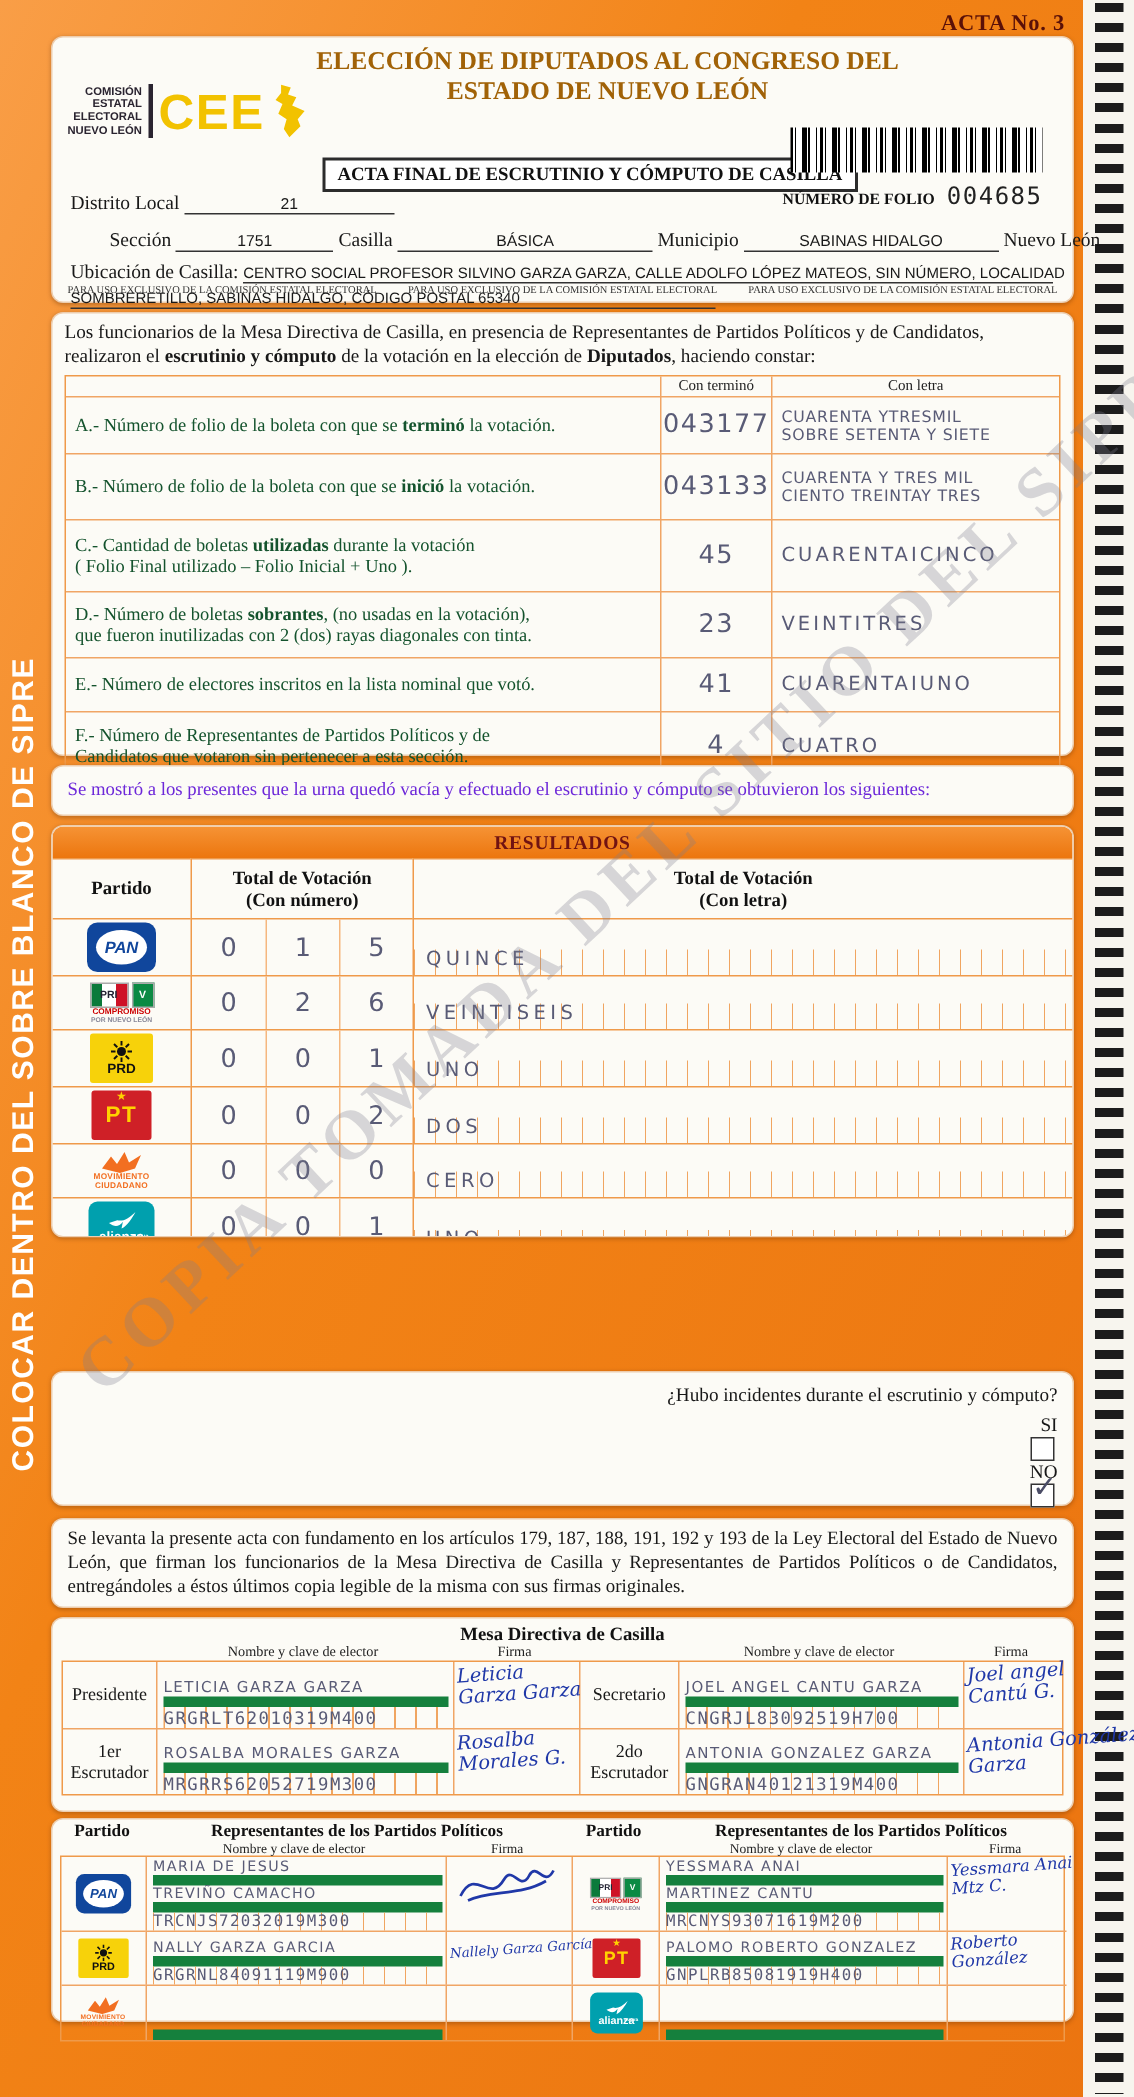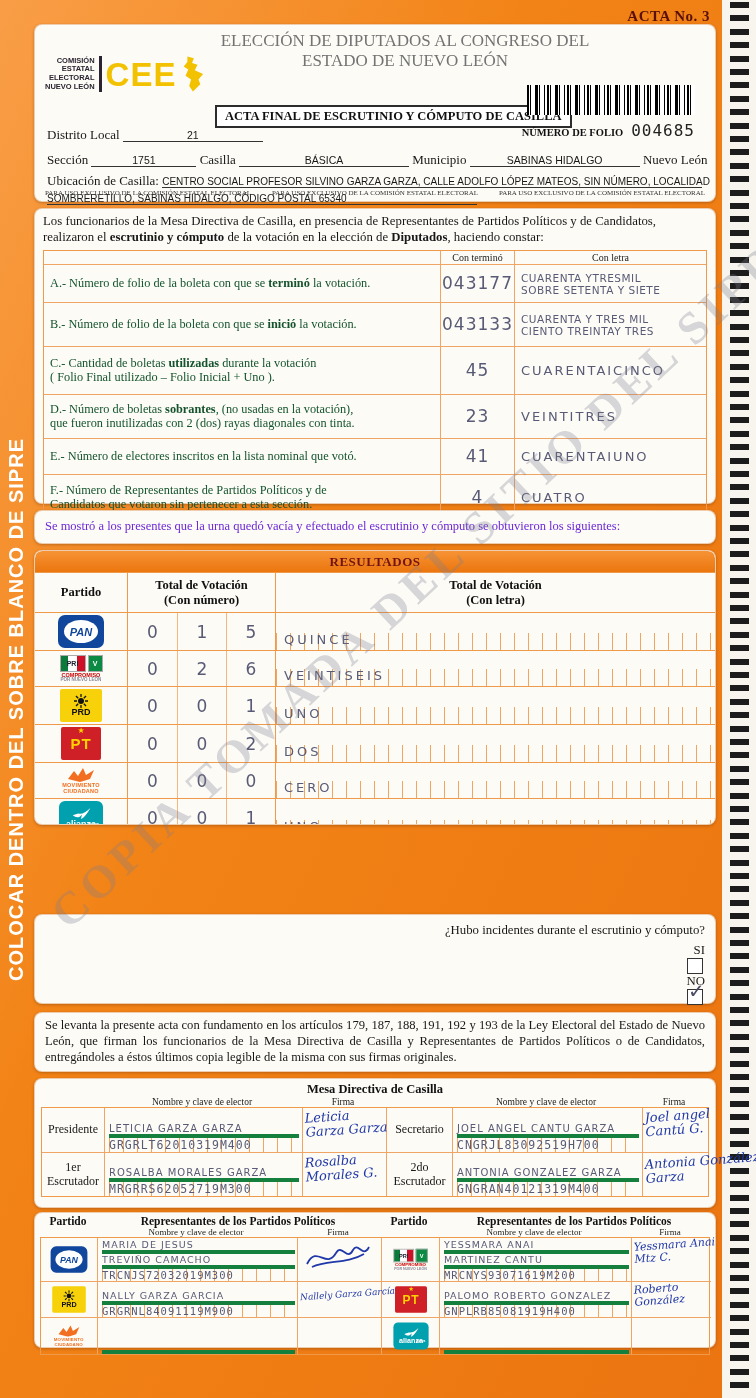--- a/index.html
+++ b/index.html
@@ -24,21 +24,21 @@
   .serif12{font-size:12.5px;line-height:1.22;color:#6d28d9;}
   .b{font-weight:700;}
   .uline{display:inline-block;border-bottom:1px solid #333;text-align:center;
          font-family:"Liberation Sans",sans-serif;font-size:10.5px;}
   .hand{font-family:"DejaVu Sans",sans-serif;color:#595b76;}
   .ink{font-family:"DejaVu Serif",serif;font-style:italic;color:#2038a8;}
   .ticks{background-image:repeating-linear-gradient(to right,rgba(238,150,70,.85) 0 1px,transparent 1px 14px);
          background-repeat:no-repeat;background-size:100% 17px;background-position:0 100%;}
   
   .hp{top:24px;height:178px;}
-  .h-title{position:absolute;left:120px;right:60px;top:6px;text-align:center;font-weight:400;font-size:17px;line-height:1.15;color:#737373;}
+  .h-title{position:absolute;left:120px;right:60px;top:6px;text-align:center;font-weight:700;font-size:17px;line-height:1.15;color:#a16207;}
   .cee{position:absolute;left:10px;top:30px;display:flex;align-items:center;gap:4px;}
   .cee-org{text-align:right;font-family:"Liberation Sans",sans-serif;font-weight:700;font-size:7.5px;line-height:1.15;color:#2a2430;}
   .cee-bar{width:3px;height:36px;background:#2a2430;}
   .cee-acr{font-family:"Liberation Sans",sans-serif;font-weight:800;font-size:33px;color:#f2c200;letter-spacing:1px;line-height:1;}
   .subtitle-box{position:absolute;left:180px;top:80px;border:2px solid #2c2c2c;padding:2px 8px;
       font-weight:700;font-size:12.5px;background:#fff;color:#111;}
   .barcode{position:absolute;right:20px;top:60px;width:168px;height:30px;
       background:repeating-linear-gradient(90deg,#000 0 2px,#fff 2px 3px,#000 3px 4px,#fff 4px 8px,#000 8px 11px,#fff 11px 12px,#000 12px 13px,#fff 13px 17px,#000 17px 18px,#fff 18px 20px);}
   .folio{position:absolute;right:20px;top:96px;display:flex;align-items:baseline;gap:8px;}
   .folio-label{font-weight:700;font-size:10.5px;color:#111;}
@@ -93,21 +93,21 @@
   .mp{top:1078px;height:130px;padding:3px 6px;box-sizing:border-box;}
   .mesa-title{text-align:center;font-weight:700;font-size:12.5px;color:#111;}
   .mesa-sub{display:flex;font-size:9.5px;color:#222;}
   .mesa-sub span{text-align:center;}
   .mesa-grid{display:grid;grid-template-columns:62px 198px 84px 66px 190px 66px;border:1px solid #ef9a4a;}
   .mesa-grid > div{border-top:1px solid #f0a565;border-left:1px solid #f0a565;box-sizing:border-box;min-height:44px;overflow:visible;}
   .mesa-grid > div:nth-child(-n+6){border-top:none;}
   .mesa-grid > div:nth-child(6n+1){border-left:none;}
   .role{display:flex;flex-direction:column;align-items:center;justify-content:center;font-size:12px;line-height:1.1;color:#181818;}
   .nmcell{padding:2px 3px 0 4px;display:flex;flex-direction:column;justify-content:flex-end;}
-  .nm{font-size:10px;letter-spacing:1px;border-bottom:4px solid #15803d;white-space:nowrap;}
+  .nm{font-size:10px;letter-spacing:1px;border-bottom:7px solid #15803d;white-space:nowrap;}
   .clave{font-family:"DejaVu Sans Mono",monospace;font-size:11.5px;letter-spacing:1px;color:#595b76;white-space:nowrap;}
   .sigcell{position:relative;}
   .sig{position:absolute;left:2px;top:1px;font-size:13px;line-height:1.05;transform:rotate(-4deg);white-space:nowrap;z-index:30;}
   
   .repp{top:1212px;height:136px;padding:2px 5px;box-sizing:border-box;}
   .rep-head{display:flex;font-weight:700;font-size:11.5px;color:#111;text-align:center;}
   .rep-sub{display:flex;font-size:9px;color:#222;text-align:center;}
   .rep-grid{display:grid;grid-template-columns:56px 200px 84px 58px 192px 80px;border:1px solid #ef9a4a;}
   .rep-grid > div{border-top:1px solid #f0a565;border-left:1px solid #f0a565;box-sizing:border-box;overflow:visible;}
   .rep-grid > div:nth-child(-n+6){border-top:none;}
@@ -177,21 +177,21 @@
     <div class="subtitle-box">ACTA FINAL DE ESCRUTINIO Y CÓMPUTO DE CASILLA</div>
     <div class="barcode"></div>
     <div class="folio">
       <span class="folio-label">NÚMERO DE FOLIO</span>
       <span class="folio-value">004685</span>
     </div>
     <div class="frow" style="top:102px;">
       <span>Distrito Local</span>
       <span class="uline" style="width:140px;">21</span>
     </div>
-    <div class="frow" style="top:127px;">
+    <div class="frow" style="top:127px;margin-left:26px;">
       <span>Sección</span>
       <span class="uline" style="width:105px;">1751</span>
       <span>Casilla</span>
       <span class="uline" style="width:170px;">BÁSICA</span>
       <span>Municipio</span>
       <span class="uline" style="width:170px;">SABINAS HIDALGO</span>
       <span>Nuevo León</span>
     </div>
     <div class="frow" style="top:148px;">
       <span>Ubicación de Casilla:</span>

